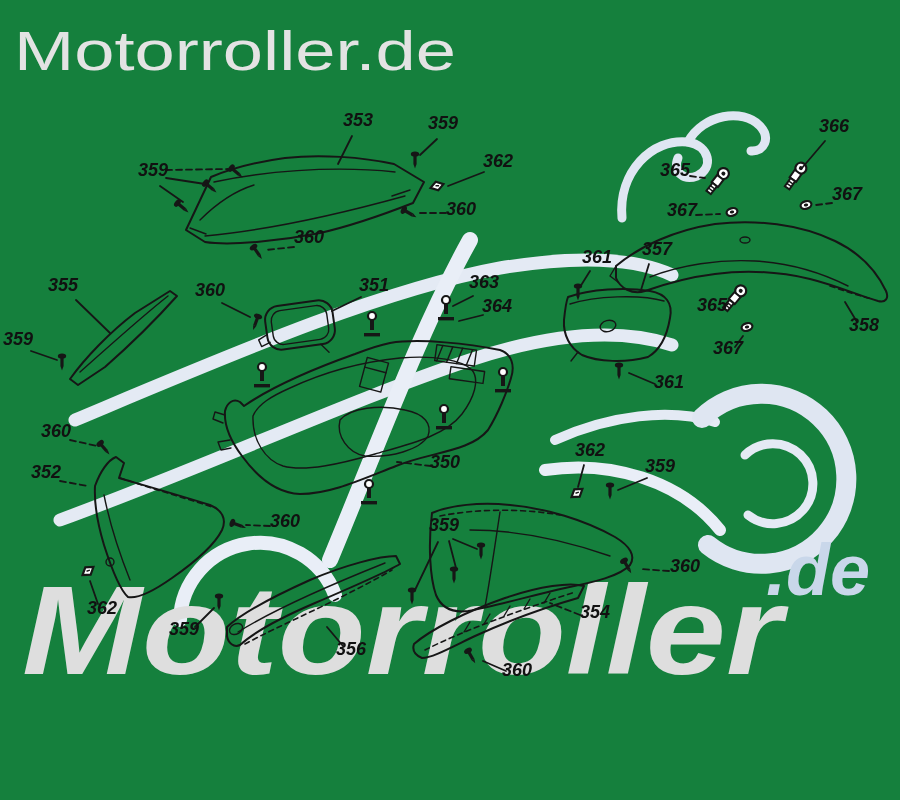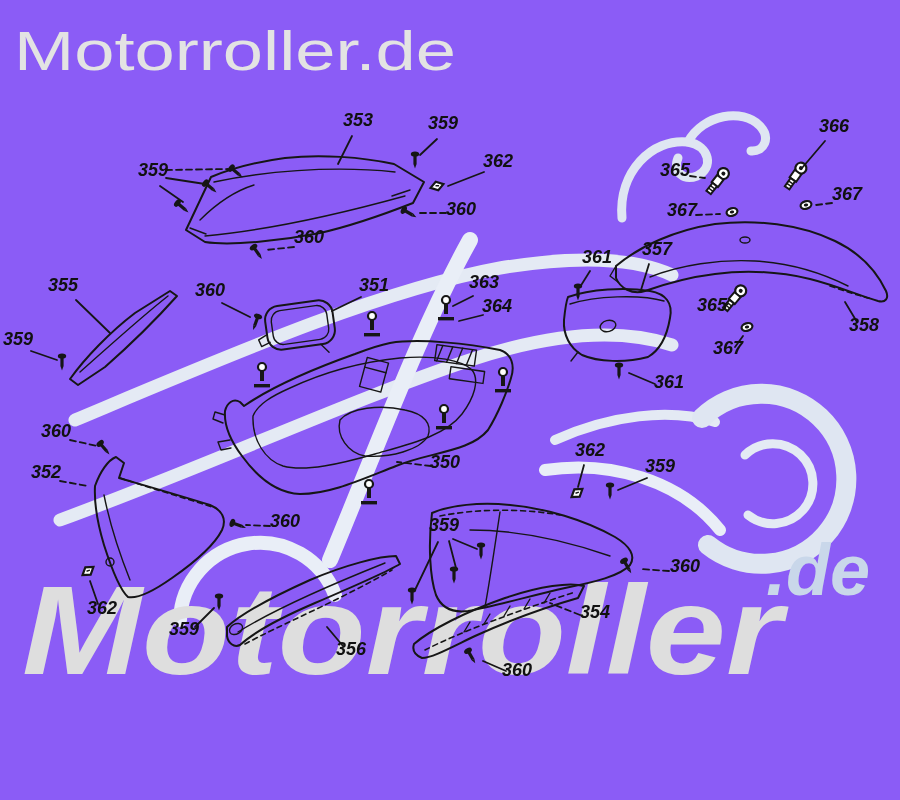--- a/index.html
+++ b/index.html
@@ -1,16 +1,16 @@
 <!DOCTYPE html>
 <html><head>
 <meta charset="utf-8">
 <style>
   html,body{margin:0;padding:0;background:#fff;}
-  .canvas{position:relative;width:900px;height:800px;background:#8b5cf6;overflow:hidden;
+  .canvas{position:relative;width:900px;height:800px;background:#15803d;overflow:hidden;
           font-family:"Liberation Sans", sans-serif;}
   svg{display:block;}
   .part-line{fill:none;stroke:#161616;stroke-width:2;stroke-linejoin:round;stroke-linecap:round;}
   .part-thin{fill:none;stroke:#161616;stroke-width:1.4;stroke-linejoin:round;stroke-linecap:round;}
   .part-dash{fill:none;stroke:#161616;stroke-width:1.6;stroke-dasharray:5 4;stroke-linecap:round;}
   .leader{stroke:#161616;stroke-width:1.8;stroke-linecap:round;}
   .leader.dashed{stroke-dasharray:6 4;}
   .part-label{font-family:"Liberation Sans", sans-serif;font-weight:700;font-style:italic;
               font-size:18px;fill:#111;}
   .wm-sketch{fill:none;stroke-linecap:round;}

